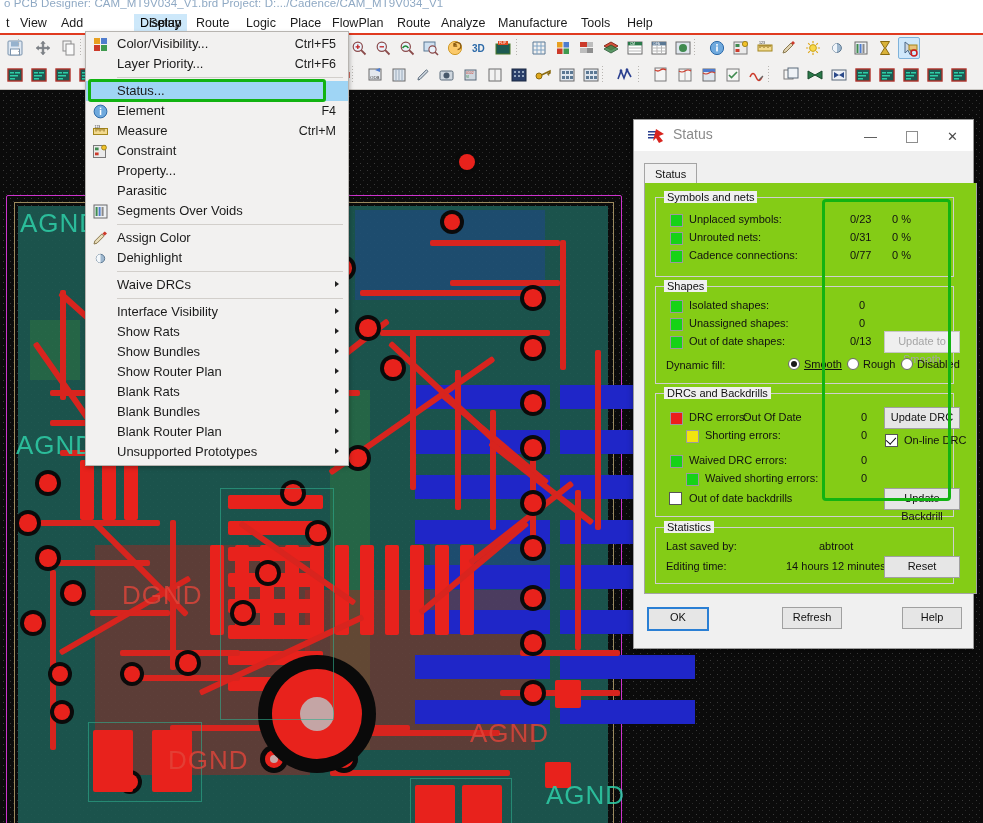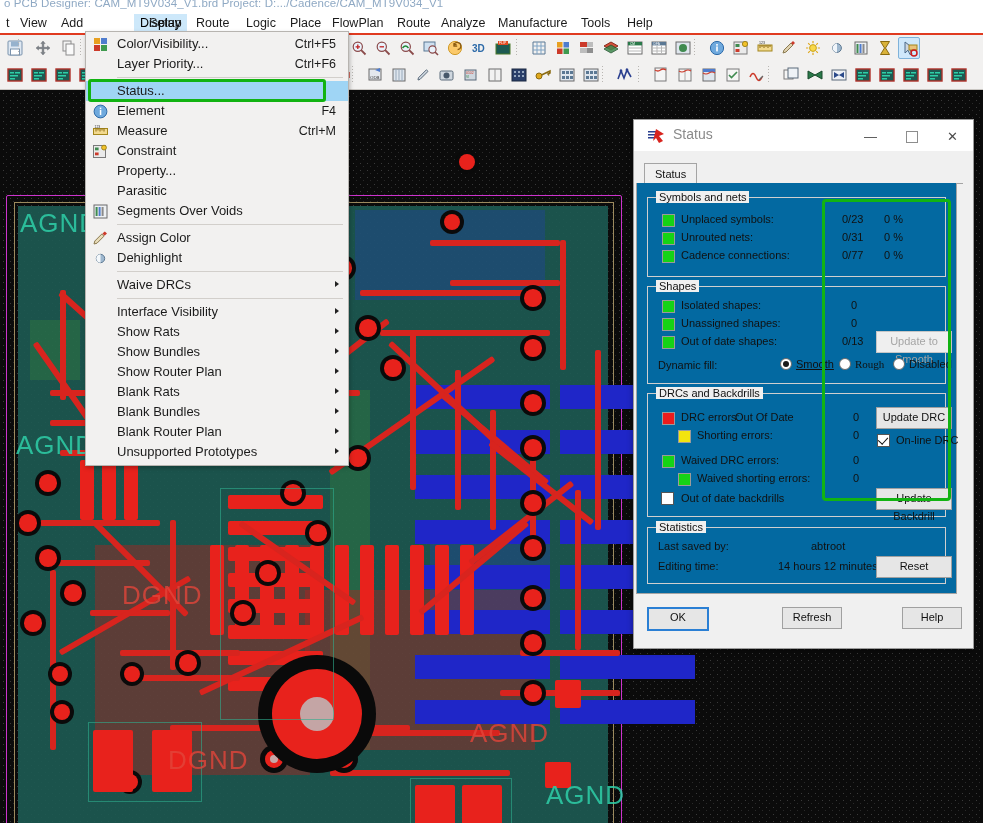--- a/index.html
+++ b/index.html
@@ -138,22 +138,22 @@
   #sd-min{right:82px;}
   #sd-max{right:41px;}
   #sd-close{right:0;}
   #sd-max .box{position:absolute;left:15px;top:11px;width:10px;height:10px;border:1px solid #8d8d8d;}
   #sd-body{position:absolute;left:0;top:31px;width:339px;height:496px;background:#f0f0f0;}
   #tabstrip{position:absolute;left:10px;top:12px;width:319px;height:21px;}
   .tab{position:absolute;left:0;top:0;height:21px;padding:0 10px;line-height:21px;
        font-size:11px;color:#111;background:#f0f0f0;border:1px solid #a4a4a4;border-bottom:none;}
   #tab-underline{position:absolute;left:0;top:20px;width:319px;height:1px;background:#a4a4a4;}
   #tab-cover{position:absolute;left:1px;top:20px;width:48px;height:2px;background:#f0f0f0;}
-  #tabpage{position:absolute;left:2px;top:32px;width:319px;height:410px;
-           border:1px solid #a4a4a4;border-top:none;background:#0369a1;}
+  #tabpage{position:absolute;left:10px;top:32px;width:319px;height:410px;
+           border:1px solid #a4a4a4;border-top:none;background:#84cc16;padding-left:12px;}
   .grp{position:absolute;border:1px solid #cfcfcf;}
   .grp>.cap{position:absolute;left:8px;top:-7px;background:#f0f0f0;padding:0 3px;
             font-size:11px;color:#111;white-space:nowrap;}
   .lbl{position:absolute;font-size:11px;color:#111;white-space:nowrap;}
   .swatch{position:absolute;width:11px;height:11px;border:1px solid #9b9b9b;}
   .sw-green{background:#16d316;}
   .sw-red{background:#ec1c1c;}
   .sw-yellow{background:#f2e40e;}
   .num{position:absolute;font-size:11px;color:#111;}
   .btn{position:absolute;background:#e6e6e6;border:1px solid #a0a0a0;
@@ -1054,21 +1054,21 @@
 
         <div class="swatch sw-green" style="left:14px;top:49px;"></div>
         <div class="lbl" style="left:33px;top:48px;">Out of date shapes:</div>
         <div class="num" style="left:194px;top:48px;">0/13</div>
         <div class="btn dis" style="left:228px;top:44px;width:74px;">Update to Smooth</div>
 
         <div class="lbl" style="left:10px;top:72px;">Dynamic fill:</div>
         <div class="radio on" style="left:132px;top:71px;"></div>
         <div class="lbl" style="left:148px;top:71px;text-decoration:underline;">Smooth</div>
         <div class="radio" style="left:191px;top:71px;"></div>
-        <div class="lbl" style="left:207px;top:71px;font-family:Liberation Serif, serif;">Rough</div>
+        <div class="lbl" style="left:207px;top:71px;">Rough</div>
         <div class="radio" style="left:245px;top:71px;"></div>
         <div class="lbl" style="left:261px;top:71px;">Disabled</div>
       </div>
 
       <div class="grp" style="left:10px;top:210px;width:297px;height:122px;">
         <div class="cap">DRCs and Backdrills</div>
 
         <div class="swatch sw-red" style="left:14px;top:18px;"></div>
         <div class="lbl" style="left:33px;top:17px;">DRC errors:</div>
         <div class="lbl" style="left:87px;top:17px;">Out Of Date</div>

